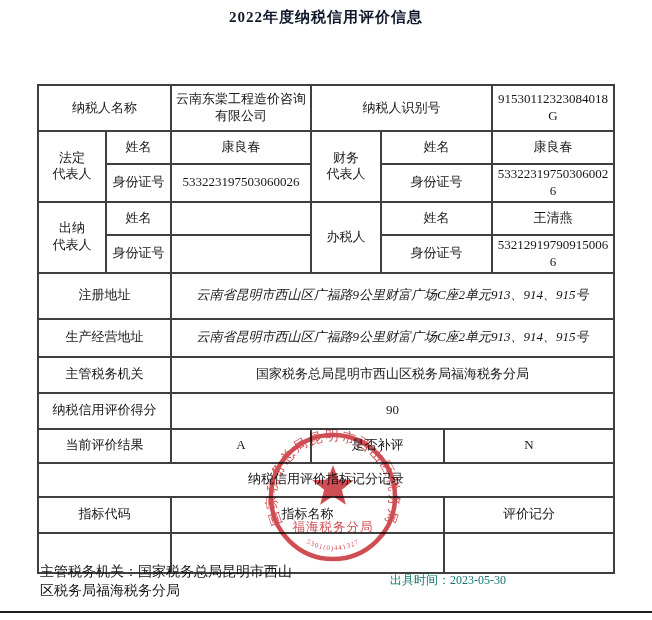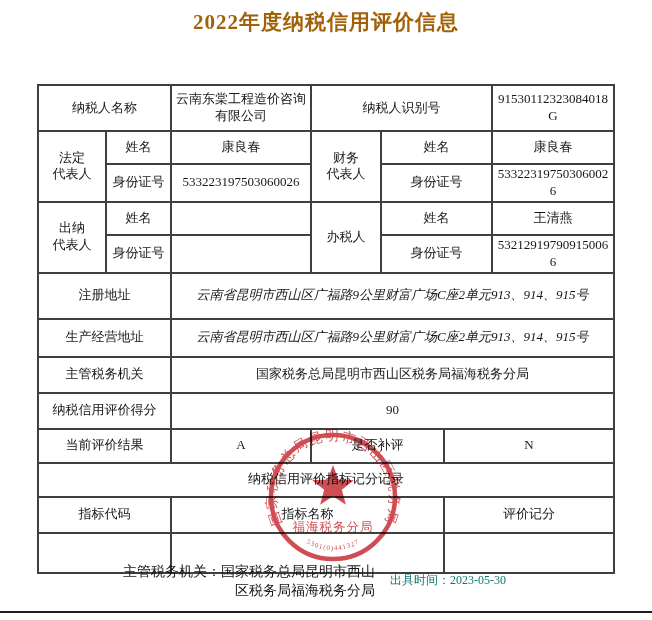--- a/index.html
+++ b/index.html
@@ -13,23 +13,23 @@
     height: 620px;
     background: #ffffff;
     overflow: hidden;
   }
   .doc-title {
     position: absolute;
     top: 8px;
     left: 0;
     width: 652px;
     text-align: center;
-    font-size: 21px;
+    font-size: 15px;
     font-weight: 700;
-    color: #a16207;
+    color: #0f172a;
     letter-spacing: 1px;
   }
   table.form-table {
     position: absolute;
     left: 37px;
     top: 84px;
     width: 576px;
     border-collapse: collapse;
     table-layout: fixed;
   }
@@ -56,21 +56,21 @@
   tr.r9  { height: 36px; }
   tr.r10 { height: 34px; margin-left: 31px; }
   tr.r11 { height: 34px; padding-left: 25px; }
   tr.r12 { height: 36px; }
   tr.r13 { height: 40px; }
   .footer-authority {
     position: absolute;
     left: 40px;
     top: 563px;
     width: 335px;
-    text-align: right;
+    text-align: left;
     font-size: 14px;
     color: #161616;
     line-height: 1.35;
   }
   .footer-date {
     position: absolute;
     left: 390px;
     top: 572px;
     font-size: 12px;
     color: #0f766e;

